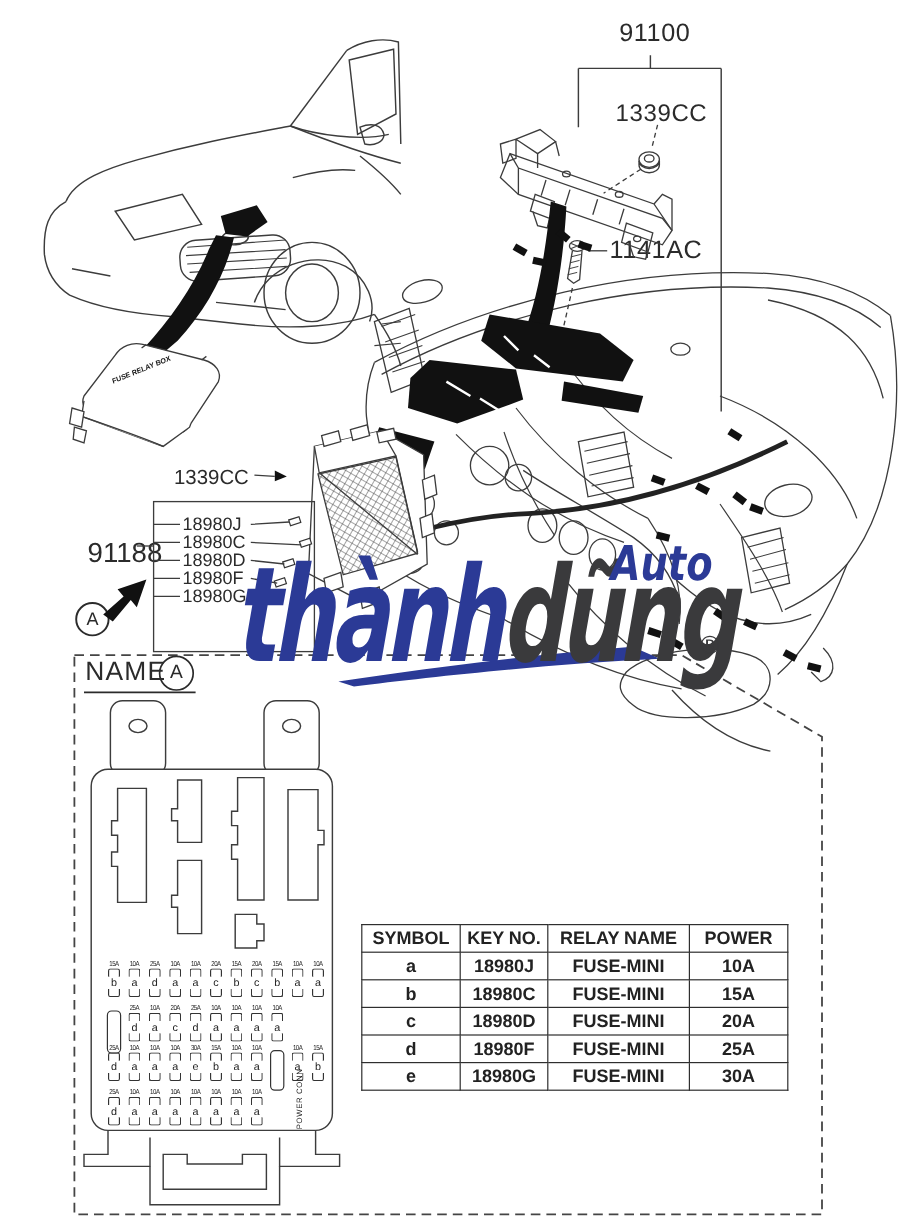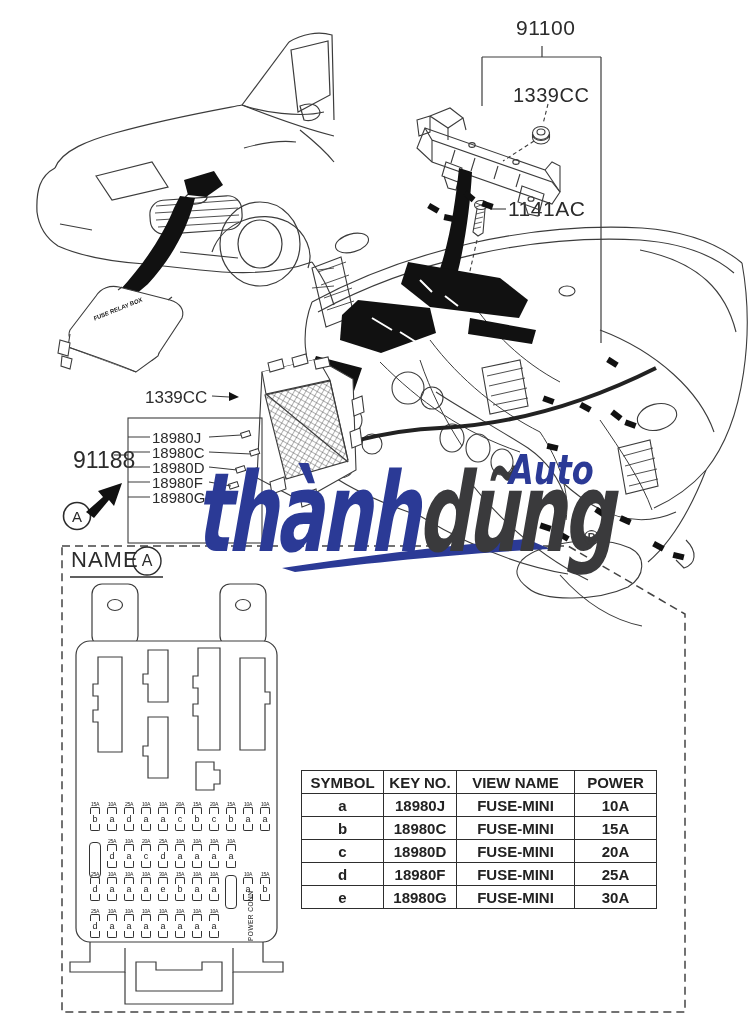--- a/index.html
+++ b/index.html
@@ -517,21 +517,21 @@
         </div>
       </div>
     </div>
   <div id="pconn">POWER CONN</div>
 
   <table id="ptable">
     <thead>
         <tr>
           <th class="c0">SYMBOL</th>
           <th class="c1">KEY NO.</th>
-          <th class="c2">VIEW NAME</th>
+          <th class="c2">RELAY NAME</th>
           <th class="c3">POWER</th>
         </tr>
       </thead>
     <tbody>
         <tr>
           <td class="c0">a</td>
           <td class="c1">18980J</td>
           <td class="c2">FUSE-MINI</td>
           <td class="c3">10A</td>
         </tr>

